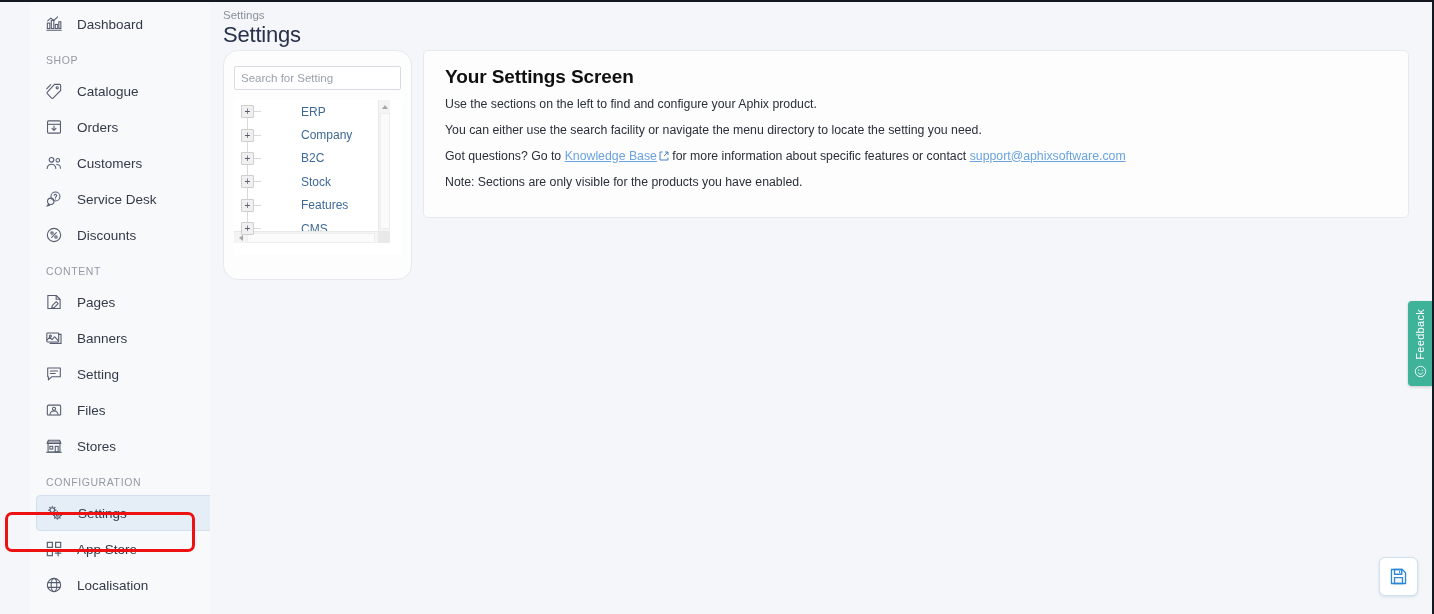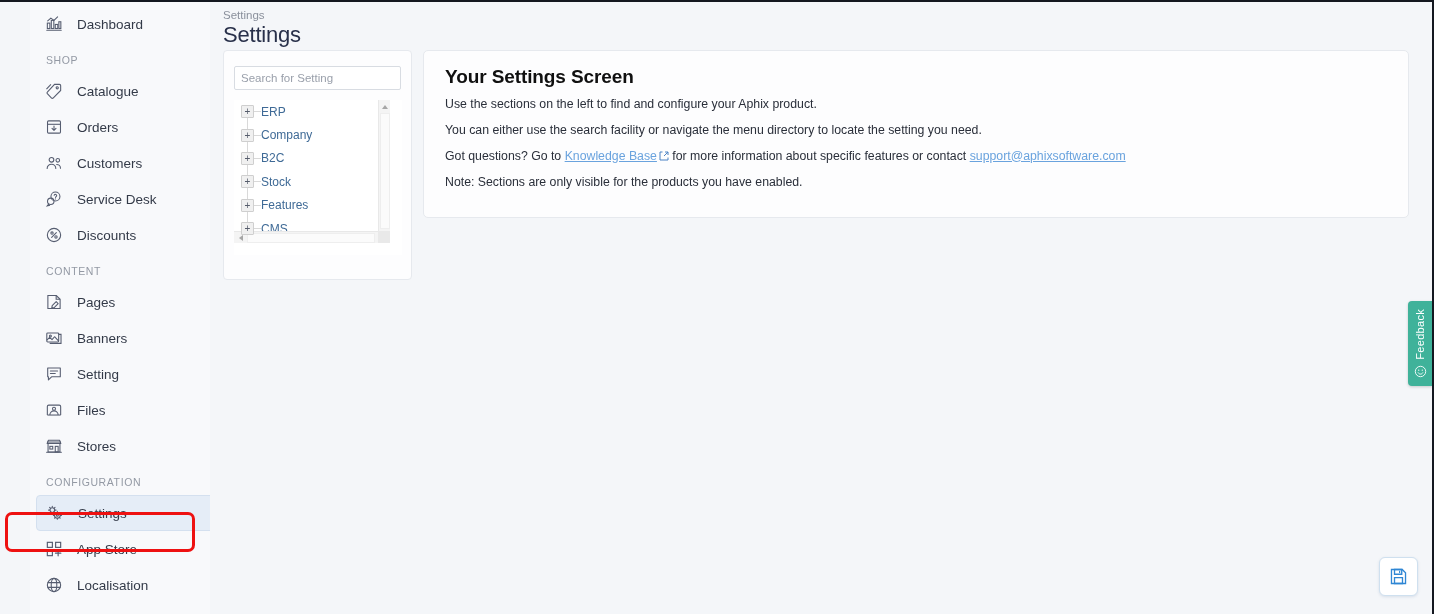--- a/index.html
+++ b/index.html
@@ -133,21 +133,21 @@
     letter-spacing: -.2px;
   }
 
   
   .tree-card {
     position: absolute;
     left: 13px; top: 48px;
     width: 189px; height: 230px;
     background: #fdfdfe;
     border: 1px solid #e6e9ee;
-    border-radius: 4px;
+    border-radius: 15px;
   }
   .search-box {
     position: absolute;
     left: 10px; top: 15px;
     width: 167px; height: 24px;
     border: 1px solid #d8dce2;
     border-radius: 2px;
     background: #ffffff;
     font-size: 11.5px;
     color: #41485a;
@@ -199,20 +199,21 @@
   }
   .tnode .tdash {
     width: 7px; height: 1px;
     background: #d9d9d9;
     flex: 0 0 7px;
   }
   .tnode .tlbl {
     font-size: 12px;
     color: #3f6a96;
     white-space: nowrap;
+    margin-left: 40px;
   }
 
   
   .tv-track {
     position: absolute;
     right: 0; top: 0;
     width: 12px; height: 143px;
     background: #f4f4f4;
     border-left: 1px solid #e8e8e8;
   }

